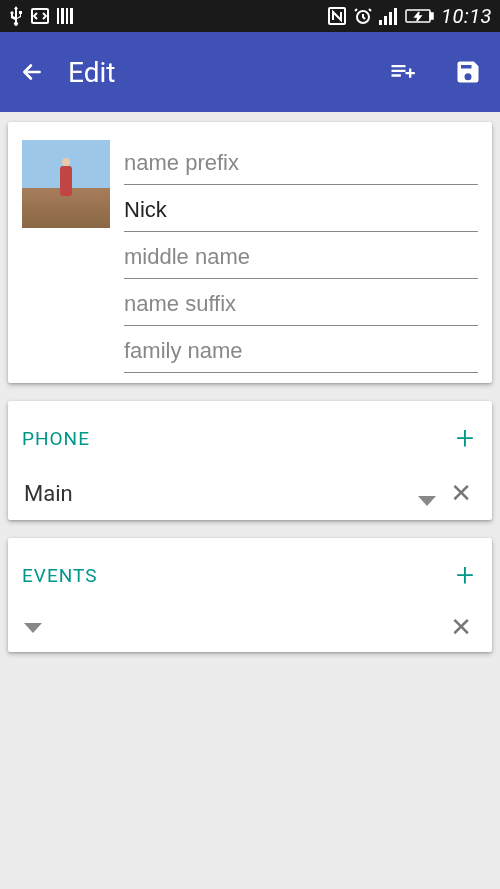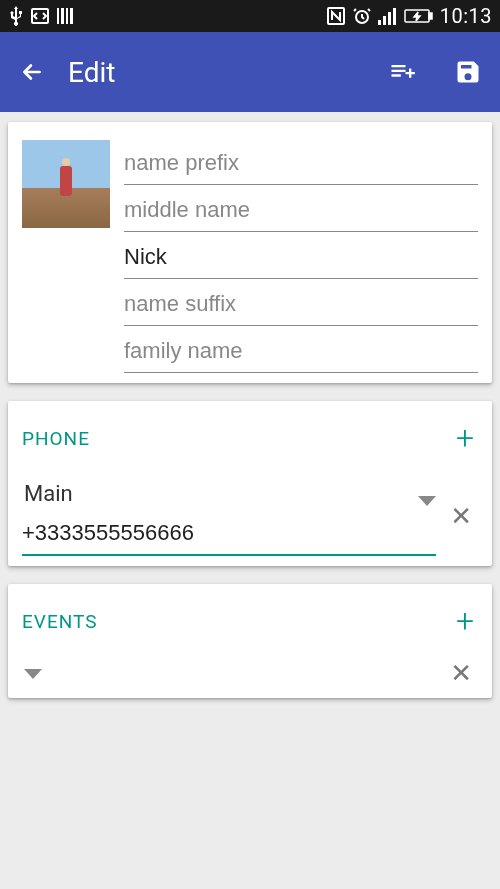--- a/index.html
+++ b/index.html
@@ -11,20 +11,21 @@
   overflow: hidden;
 }
 .status-bar {
   height: 32px;
   background: #1a1a1a;
   color: #fff;
   display: flex;
   align-items: center;
   padding: 0 8px;
   font-size: 18px;
+  font-style: italic;
 }
 .status-left { display: flex; gap: 6px; align-items: center; }
 .status-right { display: flex; gap: 6px; align-items: center; margin-left: auto; }
 .status-time { font-size: 20px; letter-spacing: 0.5px; }
 .action-bar {
   height: 80px;
   background: #3f51b5;
   color: #fff;
   display: flex;
   align-items: center;
@@ -170,39 +171,38 @@
       </svg>
   </span>
 </div>
 
 <div class="content">
 
   <div class="card name-card">
     <div class="avatar"></div>
     <div class="name-fields">
       <input class="text-field" placeholder="name prefix" style="">
+      <input class="text-field" placeholder="first name" value="Nick" style="">
       <input class="text-field" placeholder="middle name" style="">
-      <input class="text-field" placeholder="first name" value="Nick" style="">
       <input class="text-field" placeholder="name suffix" style="">
       <input class="text-field" placeholder="family name" style="">
     </div>
   </div>
 
   <div class="card">
     <div class="section-header">
       <span class="section-title">PHONE</span>
       <span class="add-btn">+</span>
     </div>
     <div class="row">
       <div class="row-main">
         <div class="spinner-row">
           <span class="spinner-label">Main</span>
           <span class="triangle"></span>
         </div>
-        <input class="text-field accent" value="+3333555556666" style="">
       </div>
       <span class="remove-btn">✕</span>
     </div>
   </div>
 
   <div class="card">
     <div class="section-header">
       <span class="section-title">EVENTS</span>
       <span class="add-btn">+</span>
     </div>

